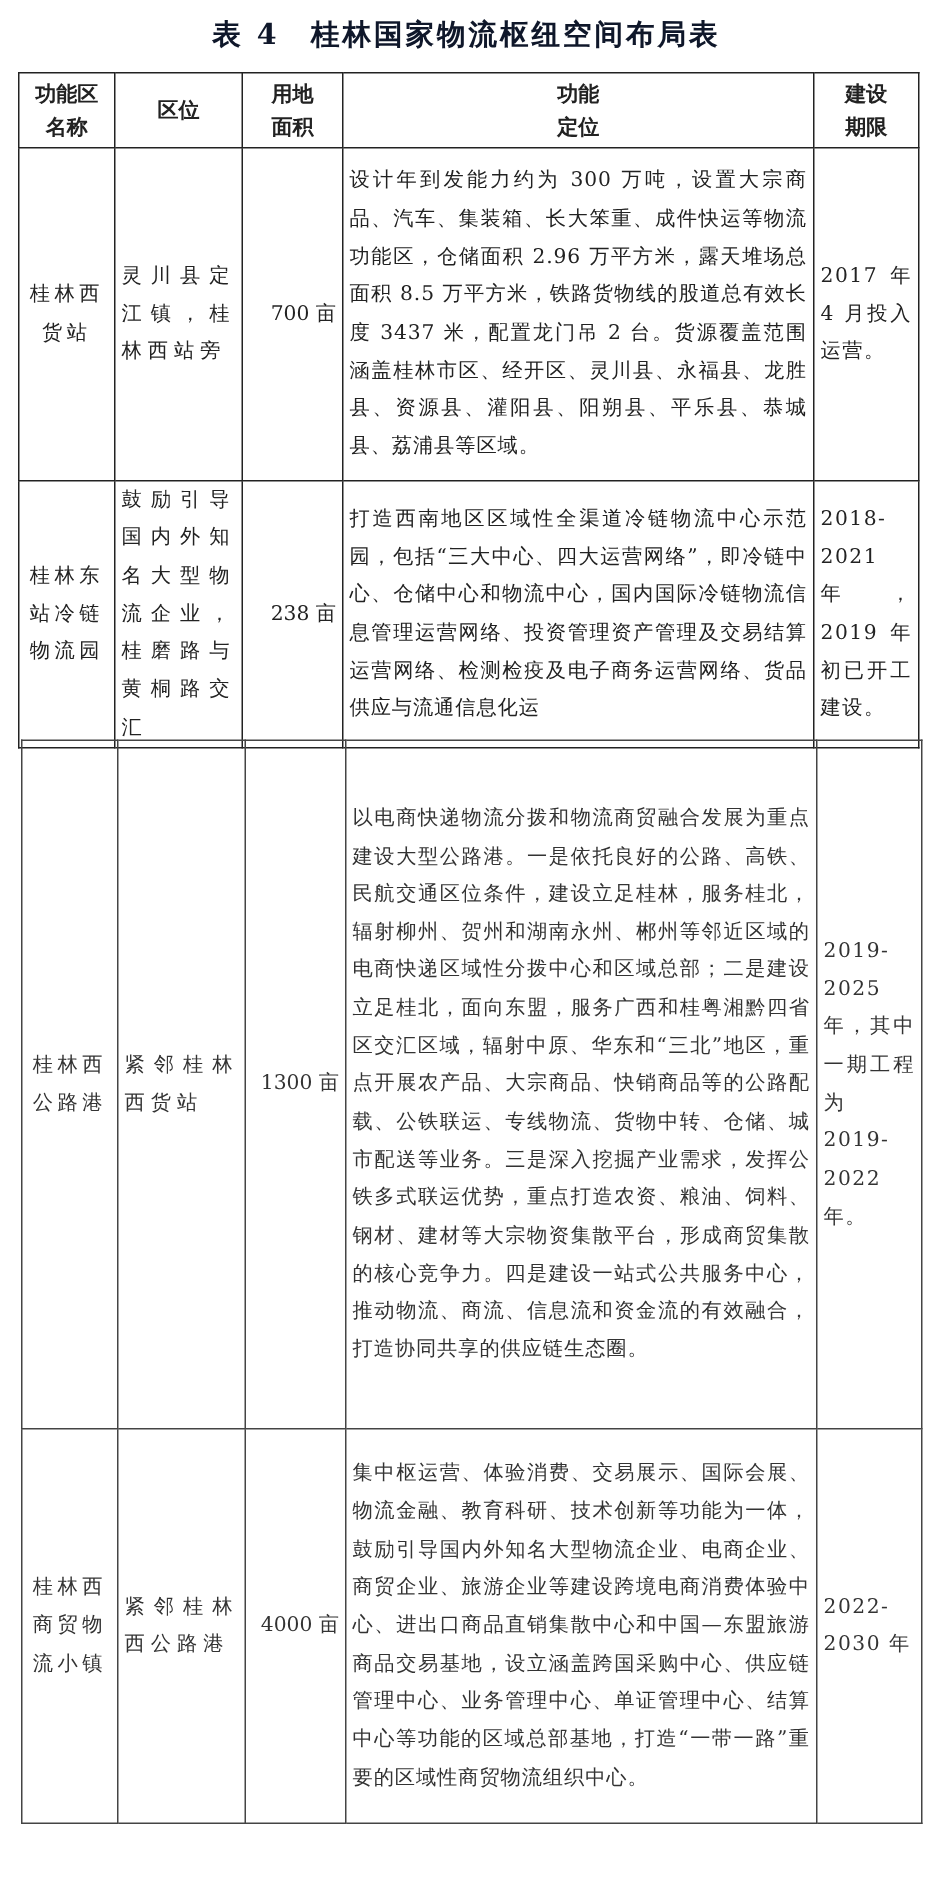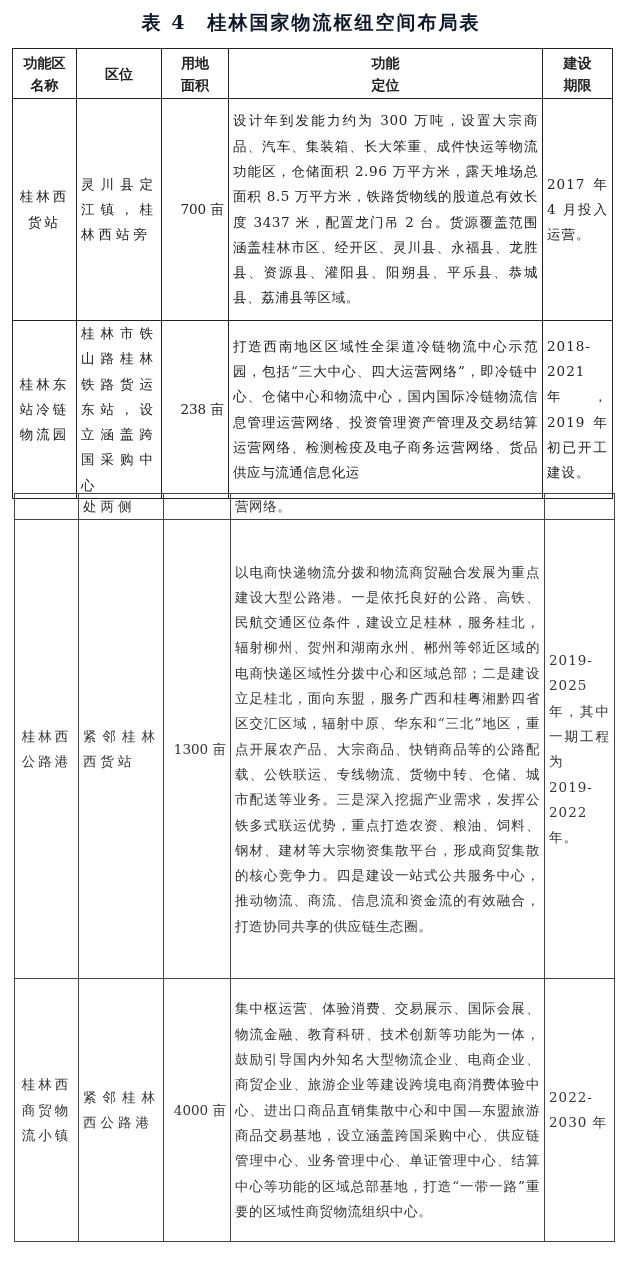--- a/index.html
+++ b/index.html
@@ -50,44 +50,37 @@
 货站</td>
     <td class="c-loc">灵川县定江镇，桂林西站旁</td>
     <td class="c-area">700 亩</td>
     <td class="c-func">设计年到发能力约为 300 万吨，设置大宗商品、汽车、集装箱、长大笨重、成件快运等物流功能区，仓储面积 2.96 万平方米，露天堆场总面积 8.5 万平方米，铁路货物线的股道总有效长度 3437 米，配置龙门吊 2 台。货源覆盖范围涵盖桂林市区、经开区、灵川县、永福县、龙胜县、资源县、灌阳县、阳朔县、平乐县、恭城县、荔浦县等区域。</td>
     <td class="c-period">2017 年 4 月投入运营。</td>
   </tr>
   <tr style="height:165px">
     <td class="c-name ws">桂林东
 站冷链
 物流园</td>
-    <td class="c-loc">桂林市铁山路桂林铁路货运东站，设立涵盖跨国采购中心</td>
+    <td class="c-loc">鼓励引导国内外知名大型物流企业，桂磨路与黄桐路交汇</td>
     <td class="c-area">238 亩</td>
     <td class="c-func">打造西南地区区域性全渠道冷链物流中心示范园，包括“三大中心、四大运营网络”，即冷链中心、仓储中心和物流中心，国内国际冷链物流信息管理运营网络、投资管理资产管理及交易结算运营网络、检测检疫及电子商务运营网络、货品供应与流通信息化运</td>
     <td class="c-period">2018-2021 年，2019 年初已开工建设。</td>
   </tr>
 </tbody>
   </table>
 
 <table id="t2">
   <colgroup>
     <col style="width:64px">
       <col style="width:85px">
       <col style="width:67px">
       <col style="width:314px">
       <col style="width:70px">
   </colgroup>
   <tbody>
-      <tr style="height:26px">
-    <td></td>
-    <td class="c-loc">处两侧</td>
-    <td></td>
-    <td class="c-func">营网络。</td>
-    <td></td>
-  </tr>
   <tr style="height:459px">
     <td class="c-name ws">桂林西
 公路港</td>
     <td class="c-loc">紧邻桂林西货站</td>
     <td class="c-area">1300 亩</td>
     <td class="c-func">以电商快递物流分拨和物流商贸融合发展为重点建设大型公路港。一是依托良好的公路、高铁、民航交通区位条件，建设立足桂林，服务桂北，辐射柳州、贺州和湖南永州、郴州等邻近区域的电商快递区域性分拨中心和区域总部；二是建设立足桂北，面向东盟，服务广西和桂粤湘黔四省区交汇区域，辐射中原、华东和“三北”地区，重点开展农产品、大宗商品、快销商品等的公路配载、公铁联运、专线物流、货物中转、仓储、城市配送等业务。三是深入挖掘产业需求，发挥公铁多式联运优势，重点打造农资、粮油、饲料、钢材、建材等大宗物资集散平台，形成商贸集散的核心竞争力。四是建设一站式公共服务中心，推动物流、商流、信息流和资金流的有效融合，打造协同共享的供应链生态圈。</td>
     <td class="c-period">2019-2025 年，其中一期工程为 2019-2022 年。</td>
   </tr>
   <tr style="height:263px">
     <td class="c-name ws">桂林西

